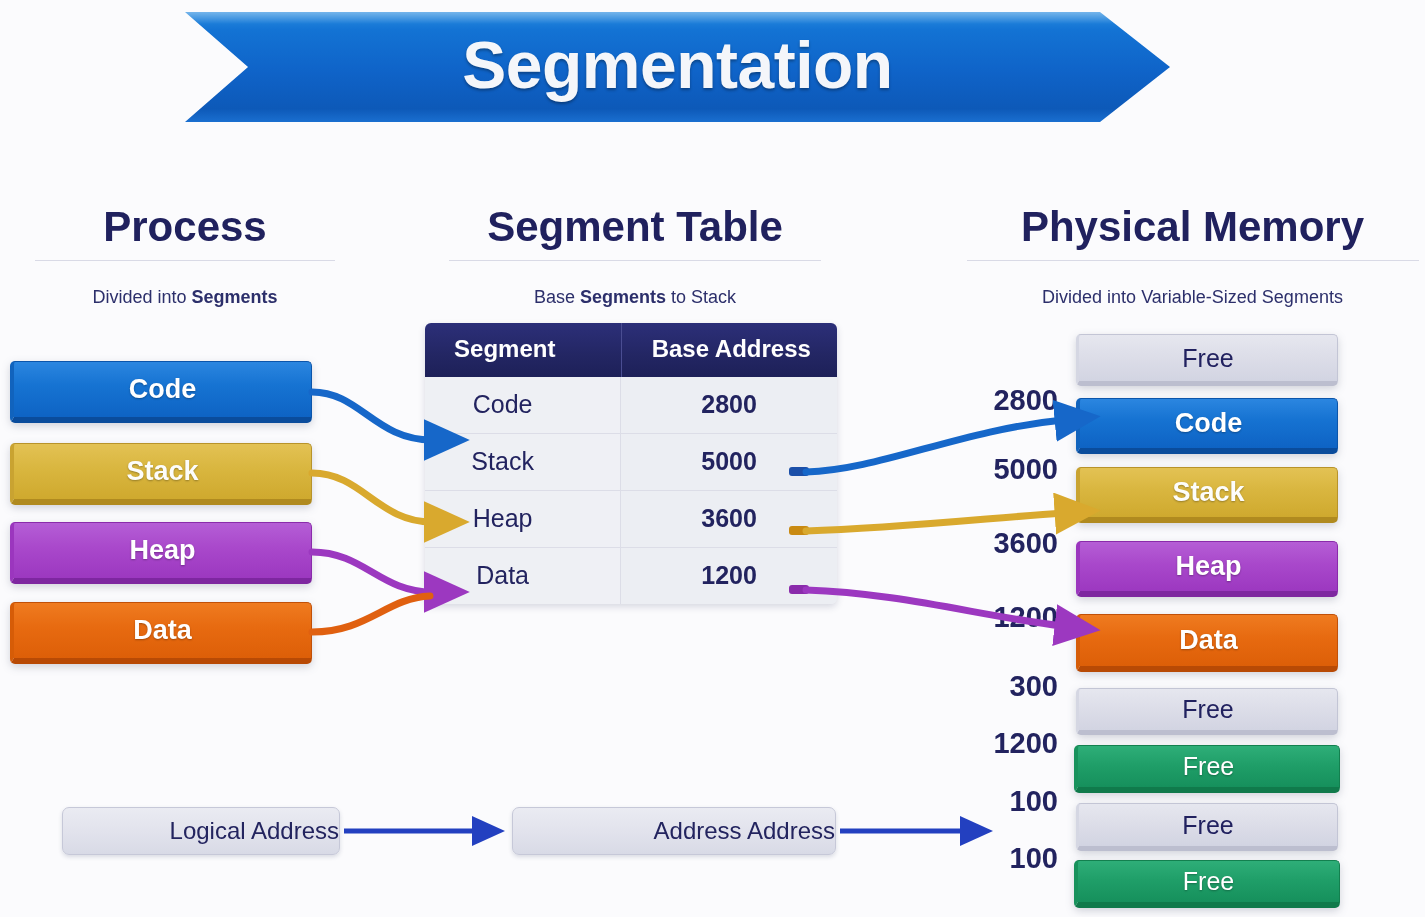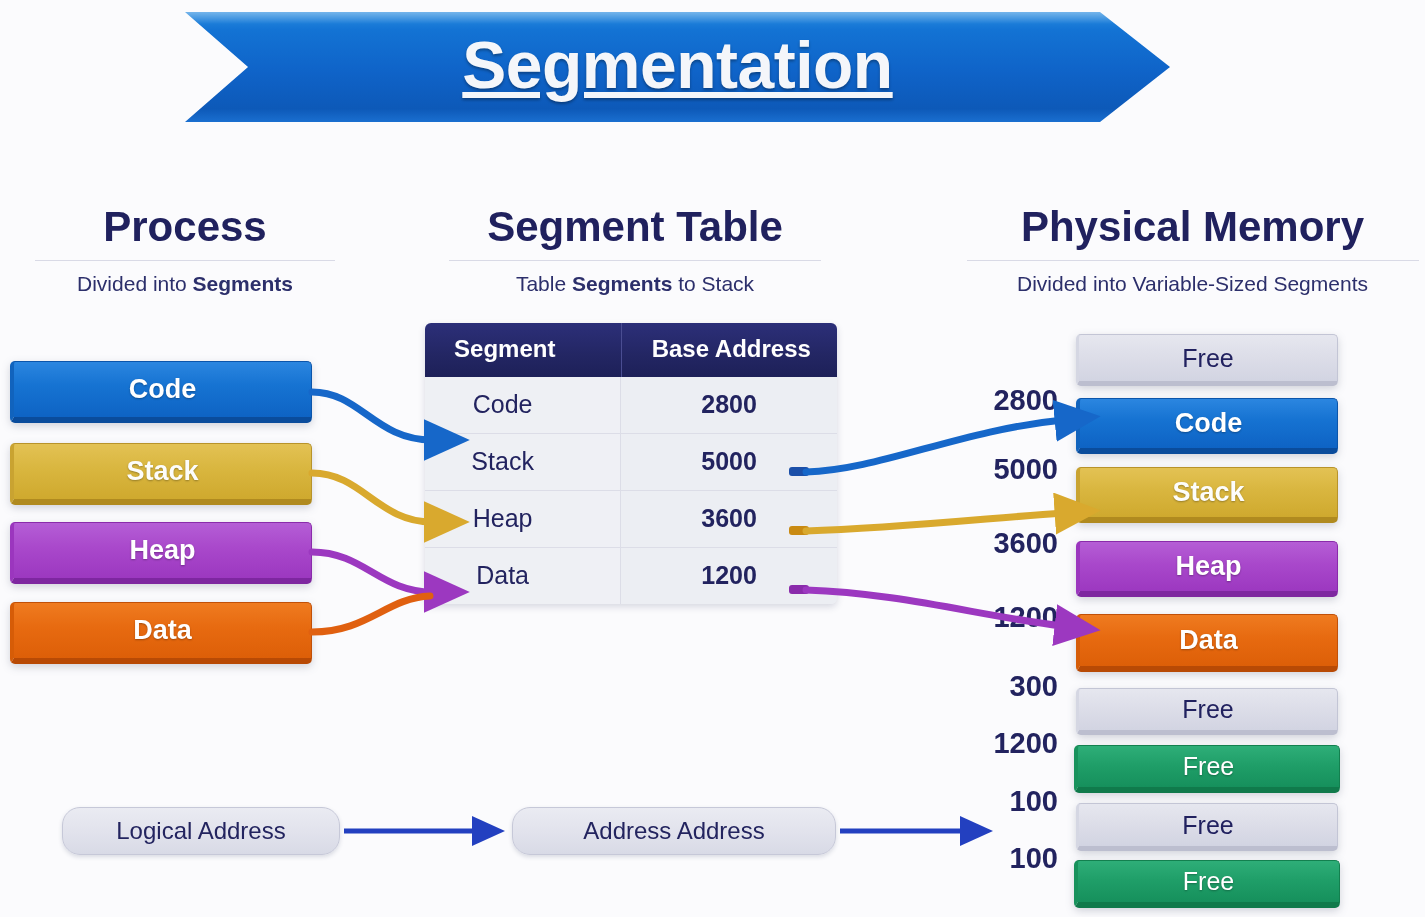--- a/index.html
+++ b/index.html
@@ -59,43 +59,42 @@
     display: flex;
     align-items: center;
     justify-content: center;
     color: #f4f6fa;
     font-size: 66px;
     font-weight: bold;
     letter-spacing: -0.5px;
     text-shadow: 0 2px 3px rgba(0,0,0,0.33);
     padding-bottom: 4px;
     box-sizing: border-box;
-    text-decoration: underline;
   }
 
   
   .col-head {
     position: absolute;
     text-align: center;
   }
   .col-head .heading {
     color: #20215e;
     font-size: 42px;
     font-weight: bold;
     white-space: nowrap;
   }
   .col-head .rule {
     height: 1px;
     background: #d9dae6;
     margin: 9px auto 0 auto;
   }
   .col-head .subtitle {
     color: #2c2f6b;
-    font-size: 21px;
-    margin-top: 11px;
+    font-size: 18px;
+    margin-top: 26px;
     white-space: nowrap;
   }
   .col-head .subtitle b { font-weight: bold; }
 
   #head-process  { left: 20px;  top: 203px; width: 330px; }
   #head-process .rule { width: 300px; }
   #head-table    { left: 435px; top: 203px; width: 400px; }
   #head-table .rule { width: 372px; }
   #head-memory   { left: 960px; top: 203px; width: 465px; }
   #head-memory .rule { width: 452px; }
@@ -210,22 +209,22 @@
     font-size: 29px;
     font-weight: bold;
   }
 
   
   .addr-box {
     position: absolute;
     height: 48px;
     display: flex;
     align-items: center;
-    justify-content: center;
-    border-radius: 18px;
+    justify-content: flex-end;
+    border-radius: 7px;
     background: linear-gradient(180deg, #eaebf2 0%, #e1e2ec 55%, #d8dae6 100%);
     border: 1px solid #c6c8d8;
     color: #23245f;
     font-size: 24px;
     box-shadow: 0 2px 4px rgba(40,50,90,0.16);
     box-sizing: border-box;
   }
 
   
   #arrow-layer {
@@ -250,21 +249,21 @@
 
   <div class="col-head" id="head-process">
     <div class="heading">Process</div>
     <div class="rule"></div>
     <div class="subtitle"><span>Divided into </span><b>Segments</b><span></span></div>
   </div>
 
   <div class="col-head" id="head-table">
     <div class="heading">Segment Table</div>
     <div class="rule"></div>
-    <div class="subtitle"><span>Table </span><b>Segments</b><span> to Stack</span></div>
+    <div class="subtitle"><span>Base </span><b>Segments</b><span> to Stack</span></div>
   </div>
 
   <div class="col-head" id="head-memory">
     <div class="heading">Physical Memory</div>
     <div class="rule"></div>
     <div class="subtitle"><span>Divided into Variable-Sized Segments</span></div>
   </div>
 
   <div id="process-blocks">
       <div class="seg-block blue" style="left: 10px; top: 361px; width: 302px; height: 62px;">

